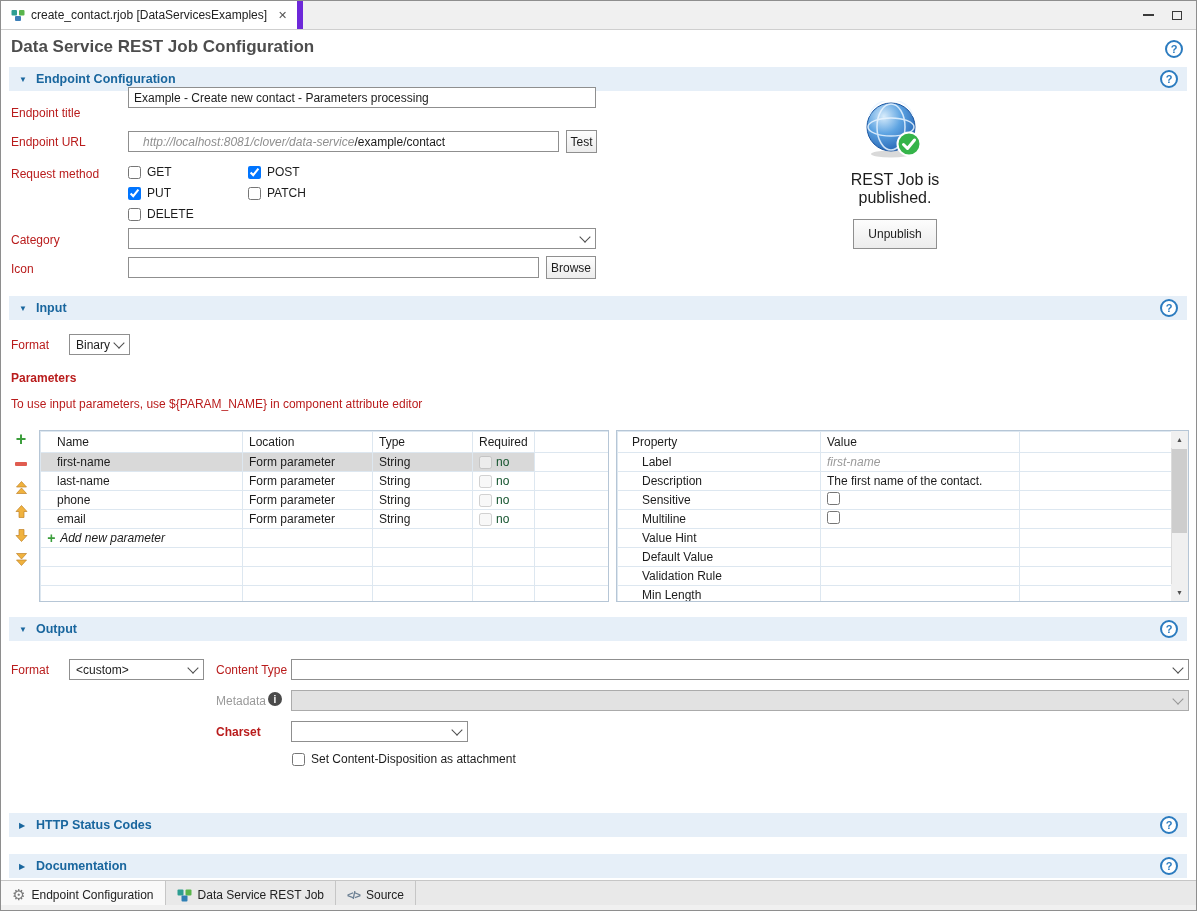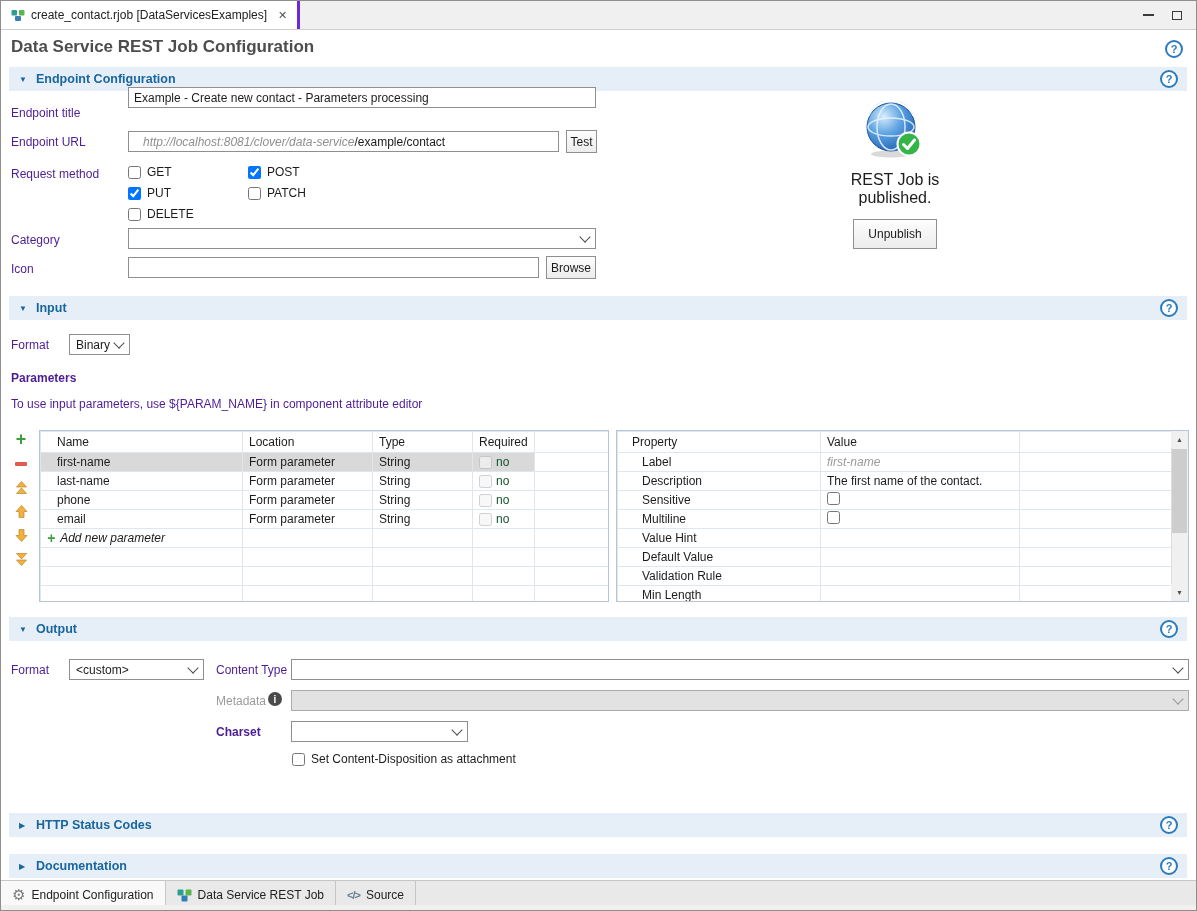--- a/index.html
+++ b/index.html
@@ -1,35 +1,35 @@
 <!DOCTYPE html>
 <html><head>
 <meta charset="utf-8">
 <style>
   html,body{margin:0;padding:0;background:#b9b9b9;}
   .window{position:relative;width:1197px;height:911px;background:#fff;border:1px solid #8e8e8e;font-family:"Liberation Sans",sans-serif;font-size:12px;color:#1c1c1c;overflow:hidden;box-sizing:border-box;}
   
   .titlebar{position:absolute;left:0;top:0;right:0;height:28px;background:#f0f0f0;border-bottom:1px solid #cfcfcf;}
-  .doc-tab{position:absolute;left:0;top:0;height:28px;display:flex;align-items:center;gap:6px;padding:0 10px;background:#fff;border-right:3px solid #6d28d9;}
+  .doc-tab{position:absolute;left:0;top:0;height:28px;display:flex;align-items:center;gap:6px;padding:0 10px;background:#fff;border-right:6px solid #6d28d9;}
   .doc-tab-label{font-size:12px;color:#222;}
   .doc-close{font-size:11px;color:#555;margin-left:5px;cursor:pointer;}
   .win-controls{position:absolute;right:14px;top:0;height:28px;display:flex;align-items:center;gap:18px;}
   .win-min{width:11px;height:2px;background:#3a3a3a;}
   .win-max{width:10px;height:9px;border:1.5px solid #3a3a3a;box-sizing:border-box;}
   
   .page-title{position:absolute;left:10px;top:36px;font-size:17px;font-weight:bold;color:#4d4d4d;}
   .help{width:18px;height:18px;border-radius:50%;border:2px solid #2b7bbf;color:#2b7bbf;font-weight:bold;font-size:11px;display:flex;align-items:center;justify-content:center;background:#fff;box-sizing:border-box;cursor:pointer;}
   .page-help{position:absolute;right:13px;top:39px;}
   
   .sec{position:absolute;left:8px;right:9px;height:24px;background:#e6eff8;display:flex;align-items:center;padding:0 10px;box-sizing:border-box;cursor:pointer;}
   .sec .tri{color:#19669e;font-size:8px;margin-right:7px;width:10px;}
   .sec .st{color:#19669e;font-weight:bold;font-size:12.5px;}
   .sec .help{position:absolute;right:9px;top:3px;}
   
-  .lbl{position:absolute;font-size:12px;color:#4c1d95;white-space:nowrap;}
+  .lbl{position:absolute;font-size:12px;color:#b91c1c;white-space:nowrap;}
   .lbl.dim{color:#9a9a9a;}
   .tin{position:absolute;box-sizing:border-box;height:21px;border:1px solid #8f8f8f;background:#fff;font-family:"Liberation Sans",sans-serif;font-size:12px;padding:0 5px;color:#1c1c1c;}
   div.tin{display:flex;align-items:center;overflow:hidden;white-space:nowrap;padding-left:14px;}
   .combo{position:absolute;box-sizing:border-box;height:21px;border:1px solid #8f8f8f;background:#fff;display:flex;align-items:center;justify-content:space-between;padding:0 6px;cursor:pointer;}
   .chev{width:7px;height:7px;border-right:1.5px solid #4e4e4e;border-bottom:1.5px solid #4e4e4e;transform:rotate(45deg);margin-top:-4px;flex:0 0 auto;}
   .combo.dis{background:#e2e2e2;border-color:#ababab;}
   .combo.dis .chev{border-color:#969696;}
   .btn{position:absolute;box-sizing:border-box;border:1px solid #8f8f8f;background:linear-gradient(#fdfdfd,#ececec);display:flex;align-items:center;justify-content:center;font-size:12px;color:#1c1c1c;cursor:pointer;}
   .cb{width:13px;height:13px;margin:0 6px 0 0;flex:0 0 auto;}
   .cbrow{position:absolute;display:flex;align-items:center;font-size:12px;cursor:pointer;}

